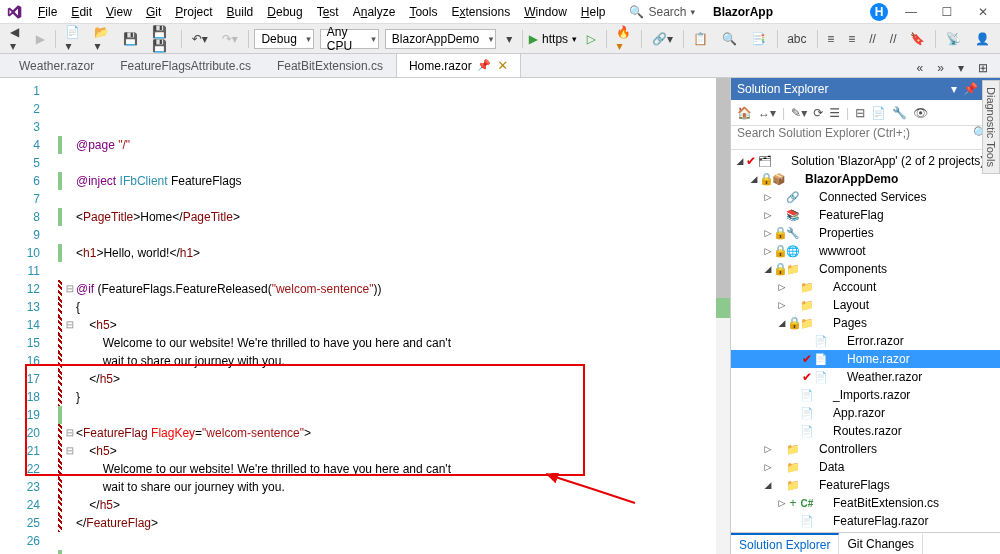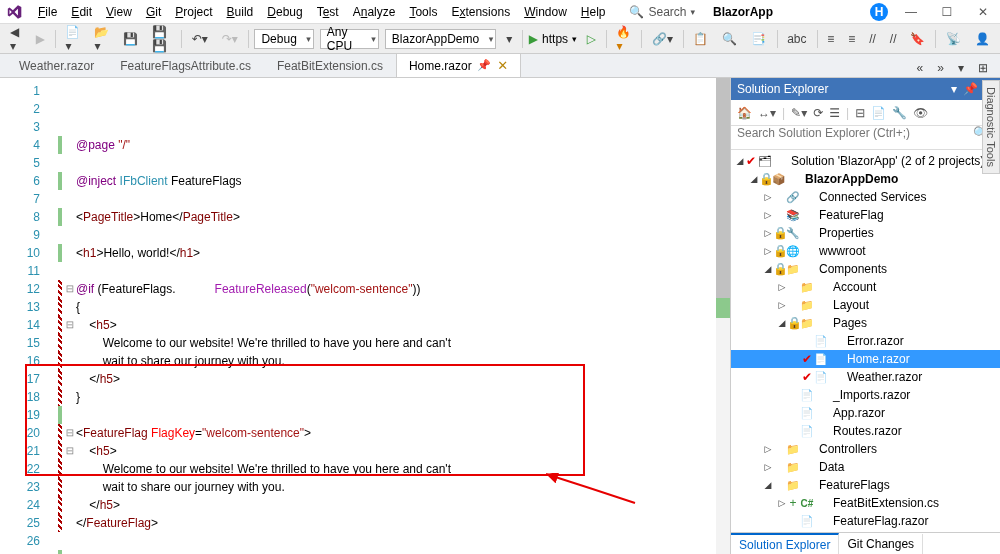--- a/index.html
+++ b/index.html
@@ -42,21 +42,21 @@
 .code { flex: 1; padding: 4px 0 4px 8px; line-height: 18px; white-space: pre; position: relative; }
 .code .line { height: 18px; display: flex; }
 .code .fold { display: inline-block; width: 12px; color: #888; font-size: 10px; text-align: center; }
 .bar { display: inline-block; width: 4px; height: 18px; margin-right: 2px; }
 .bar.green { background: #8cc98c; }
 .bar.stripe { background: repeating-linear-gradient(45deg, #a00, #a00 2px, #fff 2px, #fff 4px); }
 .str { color: #a31515; }
 .type { color: #2b91af; }
 .dir { color: #800080; }
 .attr { color: #ff0000; }
-.fn { color: #a21caf; margin-left: 39px; }
+.fn { color: #000000; }
 .tagc { color: #800000; }
 .redbox { position: absolute; border: 2px solid #e60000; pointer-events: none; }
 .arrow { position: absolute; pointer-events: none; }
 
 
 .vscroll { position: absolute; right: 0; top: 0; width: 14px; height: 100%; background: #f3f3f3; }
 .vscroll .thumb { position: absolute; width: 100%; background: #c1c1c1; }
 .vscroll .mark { position: absolute; width: 100%; height: 3px; background: #8cc98c; }
 
 

